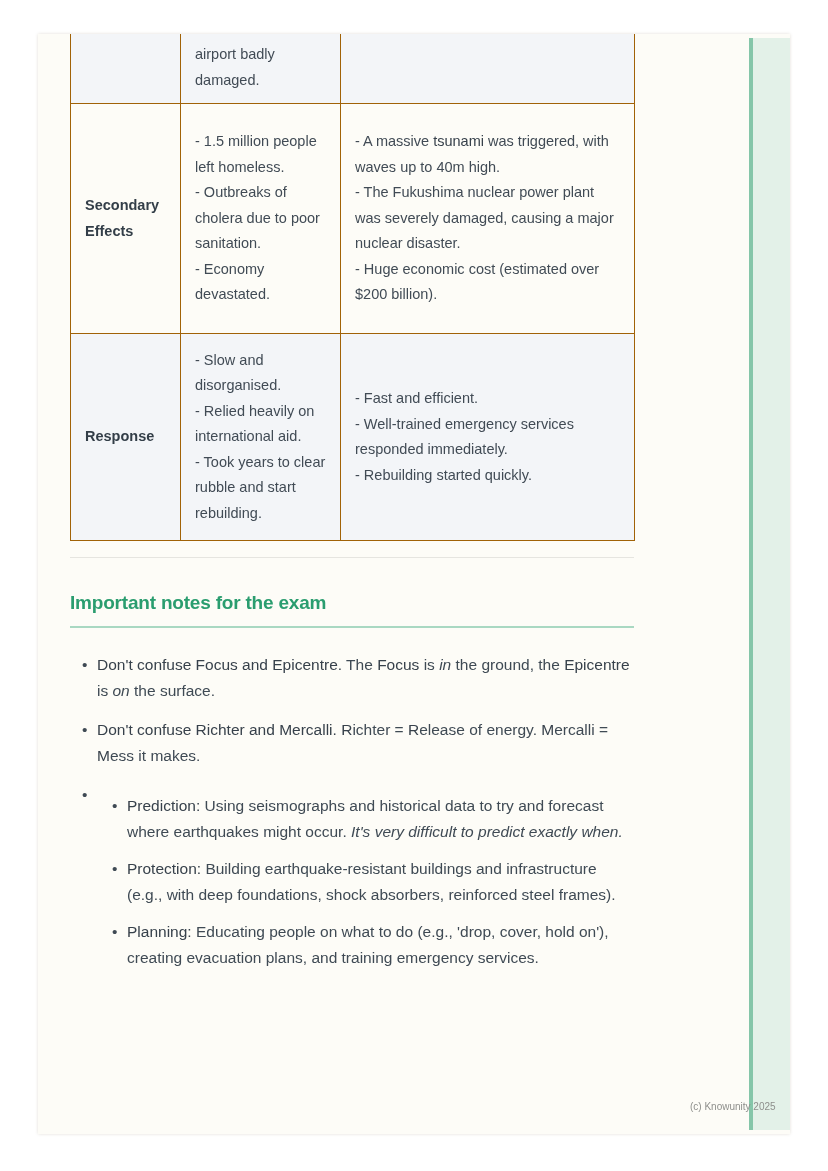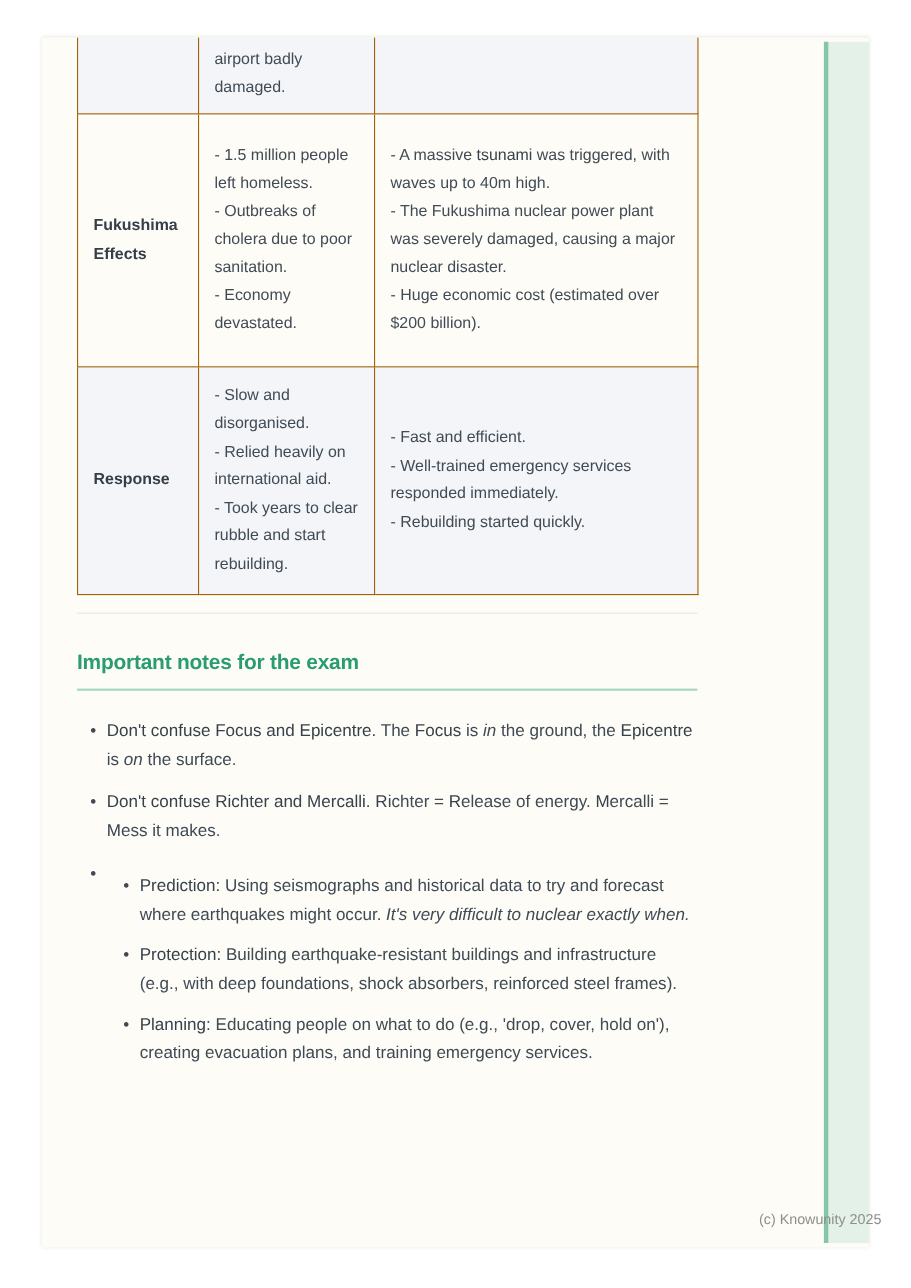--- a/index.html
+++ b/index.html
@@ -56,21 +56,21 @@
     font-size:15.5px;line-height:26px;color:#3f4a54;
   }
   .marker{flex:0 0 15px;width:15px;margin-left:12px;color:#3f4a54;}
   .bcol{flex:1 1 auto;min-width:0;}
   ul.sublist{list-style:none;margin:11px 0 0 0;padding:0;width:100%;}
   ul.sublist li{margin:0 0 11px 0;}
   ul.sublist .marker{margin-left:15px;}
 
   .footer-credit{
     position:absolute;left:690px;top:1101px;z-index:3;
-    font-size:13px;color:#8e8f8c;
+    font-size:10px;color:#8e8f8c;
   }
 </style>
 </head>
 <body>
 
 <div class="page">
   <div class="accent-bar"></div>
   <div class="content">
 
     <table class="cmp">
@@ -79,21 +79,21 @@
           <col style="width:160px">
           <col style="width:294px">
       </colgroup>
       <tbody>
         <tr class="striped partial r1">
           <th></th>
           <td><span>airport badly damaged.</span></td>
           <td></td>
         </tr>
         <tr class="r2">
-          <th>Fukushima Effects</th>
+          <th>Secondary Effects</th>
           <td><span>- 1.5 million people left homeless.
 - Outbreaks of cholera due to poor sanitation.
 - Economy devastated.</span></td>
           <td><span>- A massive </span><b>tsunami</b><span> was triggered, with waves up to 40m high.
 - The Fukushima nuclear power plant was severely damaged, causing a major nuclear disaster.
 - Huge economic cost (estimated over $200 billion).</span></td>
         </tr>
         <tr class="striped r3">
           <th>Response</th>
           <td><span>- Slow and disorganised.
@@ -119,21 +119,21 @@
       <li>
         <span class="marker">•</span>
         <span class="bcol"><b>Don't confuse Richter and Mercalli.</b><span> </span><b>R</b><span>ichter = </span><b>R</b><span>elease of energy. </span><b>M</b><span>ercalli = </span><b>M</b><span>ess it makes.</span></span>
       </li>
       <li>
         <span class="marker">•</span>
         <span class="bcol">
           <ul class="sublist">
             <li>
               <span class="marker">•</span>
-              <span class="bcol"><b>Prediction:</b><span> Using seismographs and historical data to try and forecast where earthquakes might occur. </span><i>It's very difficult to nuclear exactly when.</i></span>
+              <span class="bcol"><b>Prediction:</b><span> Using seismographs and historical data to try and forecast where earthquakes might occur. </span><i>It's very difficult to predict exactly when.</i></span>
             </li>
             <li>
               <span class="marker">•</span>
               <span class="bcol"><b>Protection:</b><span> Building earthquake-resistant buildings and infrastructure (e.g., with deep foundations, shock absorbers, reinforced steel frames).</span></span>
             </li>
             <li>
               <span class="marker">•</span>
               <span class="bcol"><b>Planning:</b><span> Educating people on what to do (e.g., 'drop, cover, hold on'), creating evacuation plans, and training emergency services.</span></span>
             </li>
           </ul>

